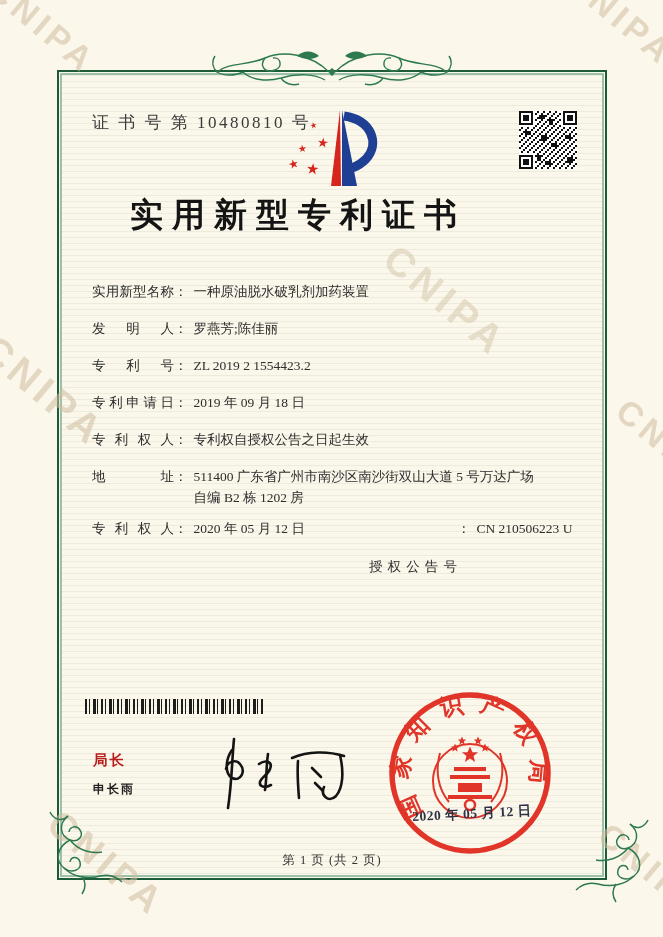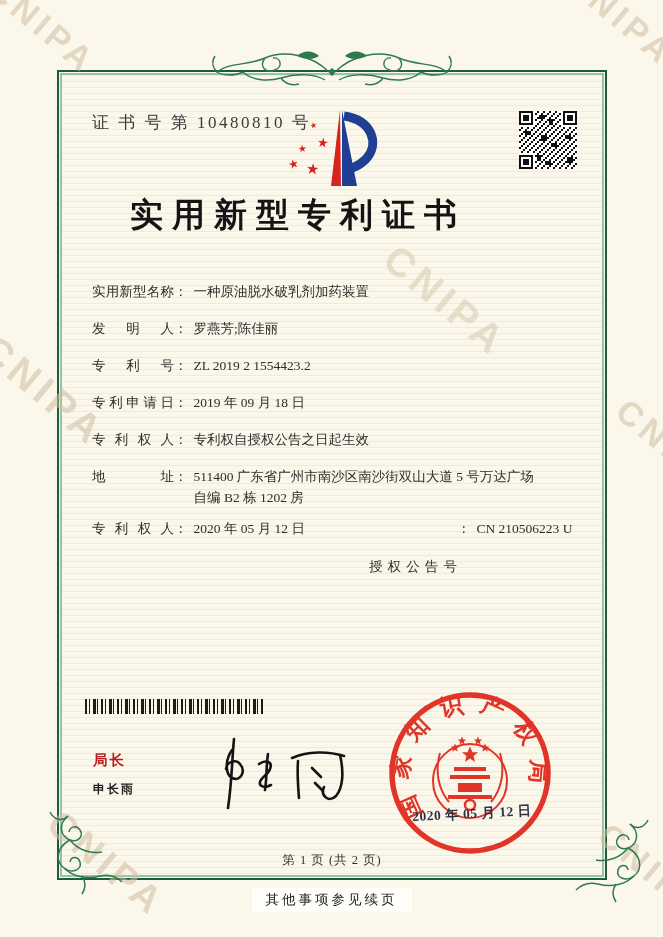--- a/index.html
+++ b/index.html
@@ -261,15 +261,14 @@
       <rect x="72" y="94" width="24" height="9"></rect>
       <rect x="62" y="106" width="44" height="4"></rect>
       <path d="M54,64 C49,82 52,100 63,113" fill="none" stroke="#e02b1f" stroke-width="2"></path>
       <path d="M114,64 C119,82 116,100 105,113" fill="none" stroke="#e02b1f" stroke-width="2"></path>
       <circle cx="84" cy="116" r="5" fill="none" stroke="#e02b1f" stroke-width="2.5"></circle>
     </g>
   </svg>
   <div class="seal-date">2020 年 05 月 12 日</div>
 
   <div class="page-info">第 1 页 (共 2 页)</div>
-  <div class="cont-note">其他事项参见续页</div>
 
 </div>
 
 </body></html>

